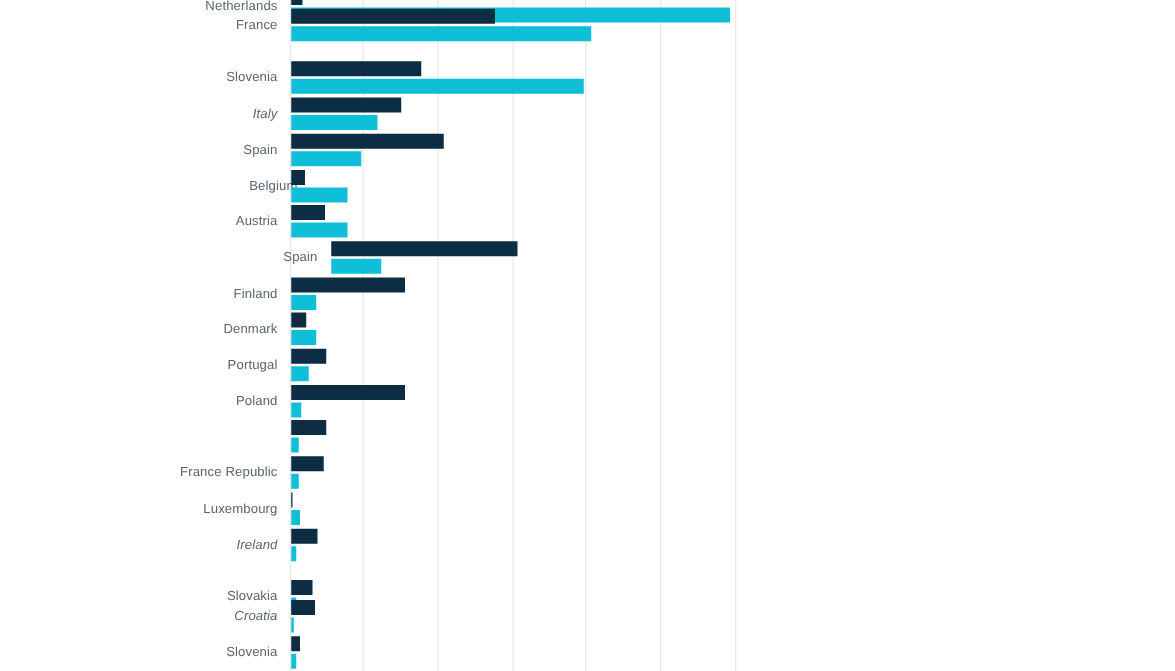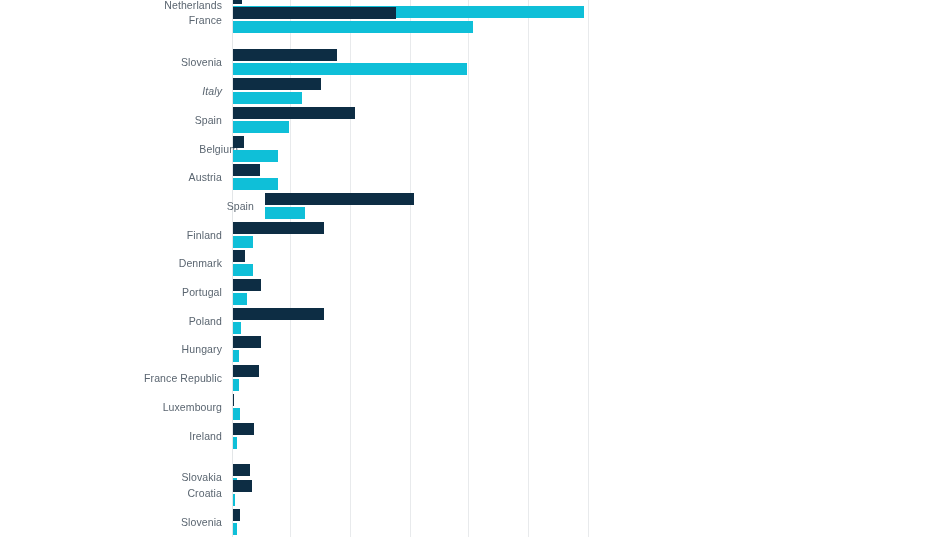--- a/index.html
+++ b/index.html
@@ -149,45 +149,44 @@
         <div class="cat-label">Portugal</div>
         <div class="bar bar-a" style="width: 27.871px; left: 233px; top: 1px; background: rgb(13, 45, 68);"></div>
         <div class="bar bar-b" style="width: 13.639px; left: 233px; top: 15px; background: rgb(15, 191, 216);"></div>
       </div>
       <div class="row" style="top: 306.7px;">
         <div class="cat-label">Poland</div>
         <div class="bar bar-a" style="width: 91.322px; left: 233px; top: 1px; background: rgb(13, 45, 68);"></div>
         <div class="bar bar-b" style="width: 7.709px; left: 233px; top: 15px; background: rgb(15, 191, 216);"></div>
       </div>
       <div class="row" style="top: 335.4px;">
-        <div class="cat-label">Hungary</div>
         <div class="bar bar-a" style="width: 27.871px; left: 233px; top: 1px; background: rgb(13, 45, 68);"></div>
         <div class="bar bar-b" style="width: 5.93px; left: 233px; top: 15px; background: rgb(15, 191, 216);"></div>
       </div>
       <div class="row" style="top: 364.1px;">
         <div class="cat-label">France Republic</div>
         <div class="bar bar-a" style="width: 26.092px; left: 233px; top: 1px; background: rgb(13, 45, 68);"></div>
         <div class="bar bar-b" style="width: 5.93px; left: 233px; top: 15px; background: rgb(15, 191, 216);"></div>
       </div>
       <div class="row" style="top: 392.8px;">
         <div class="cat-label">Luxembourg</div>
         <div class="bar bar-a" style="width: 1.186px; left: 233px; top: 1px; background: rgb(13, 45, 68);"></div>
         <div class="bar bar-b" style="width: 7.116px; left: 233px; top: 15px; background: rgb(15, 191, 216);"></div>
       </div>
-      <div class="row" style="top: 421.5px;">
+      <div class="row" style="top: 421.5px; font-style: italic;">
         <div class="cat-label">Ireland</div>
         <div class="bar bar-a" style="width: 20.755px; left: 233px; top: 1px; background: rgb(13, 45, 68);"></div>
         <div class="bar bar-b" style="width: 4.151px; left: 233px; top: 15px; background: rgb(15, 191, 216);"></div>
       </div>
       <div class="row" style="top: 463px;">
         <div class="cat-label">Slovakia</div>
         <div class="bar bar-a" style="width: 17.197px; left: 233px; top: 1px; background: rgb(13, 45, 68);"></div>
         <div class="bar bar-b" style="width: 4.151px; left: 233px; top: 15px; background: rgb(15, 191, 216);"></div>
       </div>
-      <div class="row" style="top: 478.9px;">
+      <div class="row" style="top: 478.9px; font-style: italic;">
         <div class="cat-label">Croatia</div>
         <div class="bar bar-a" style="width: 18.976px; left: 233px; top: 1px; background: rgb(13, 45, 68);"></div>
         <div class="bar bar-b" style="width: 1.779px; left: 233px; top: 15px; background: rgb(15, 191, 216);"></div>
       </div>
       <div class="row" style="top: 507.6px;">
         <div class="cat-label">Slovenia</div>
         <div class="bar bar-a" style="width: 7.116px; left: 233px; top: 1px; background: rgb(13, 45, 68);"></div>
         <div class="bar bar-b" style="width: 3.558px; left: 233px; top: 15px; background: rgb(15, 191, 216);"></div>
       </div>
     </div>

